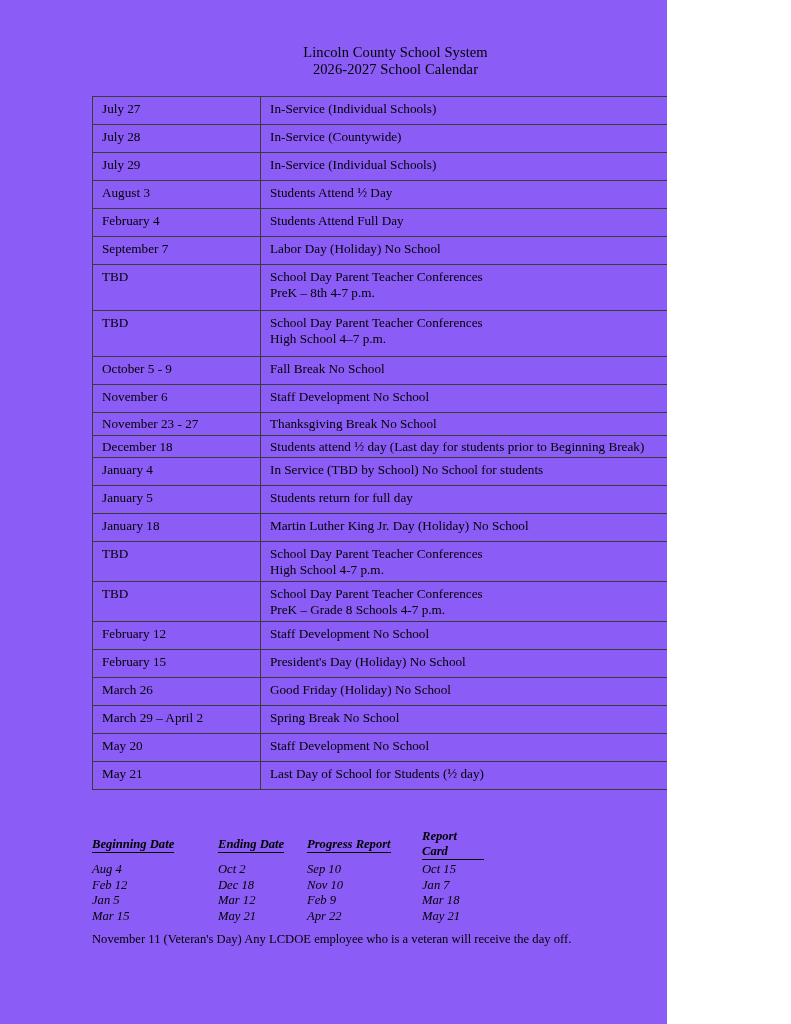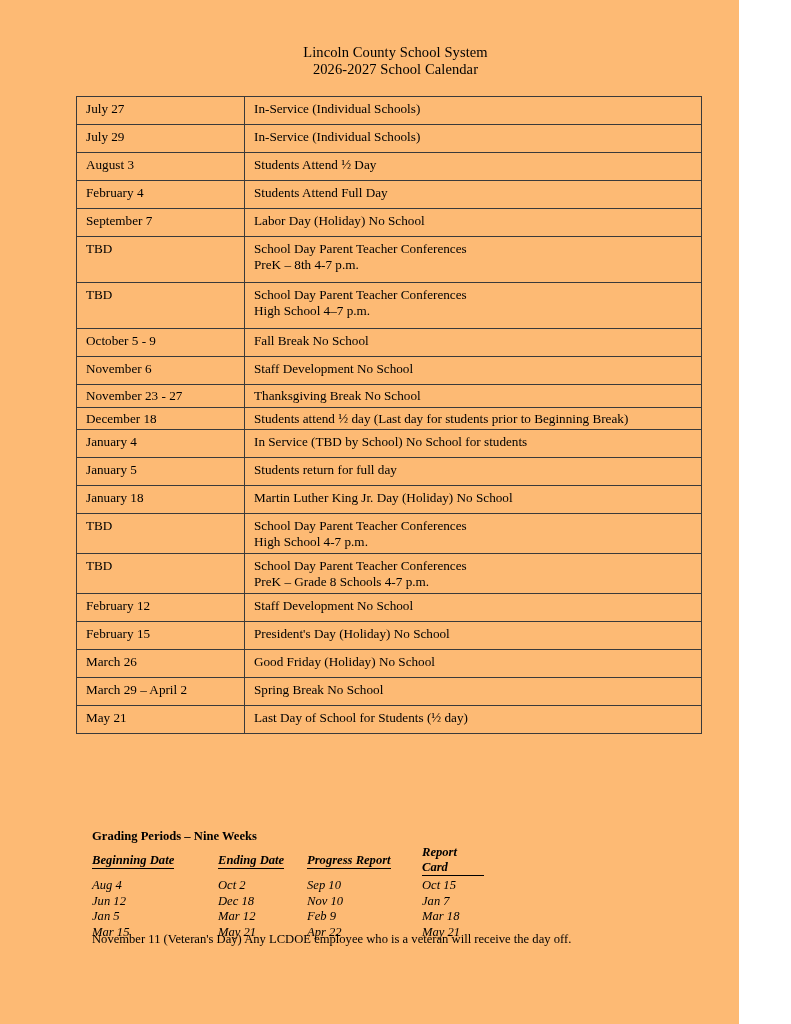--- a/index.html
+++ b/index.html
@@ -7,23 +7,23 @@
     margin: 0;
     padding: 0;
     background: #ffffff;
   }
   body {
     font-family: "Liberation Serif", "DejaVu Serif", serif;
     color: #000000;
   }
   .page {
     position: relative;
-    width: 739px;
+    width: 667px;
     height: 1024px;
-    background: #fdba74;
+    background: #8b5cf6;
     overflow: hidden;
     box-sizing: border-box;
   }
 
   
   .title-block {
     position: absolute;
     top: 44px;
     left: 0;
     width: 791px;
@@ -31,21 +31,21 @@
     line-height: 17px;
   }
   .title-line {
     font-size: 14.5px;
     letter-spacing: 0.1px;
   }
 
   
   .calendar-table {
     position: absolute;
-    left: 76px;
+    left: 92px;
     top: 96px;
     width: 606px;
     border-collapse: collapse;
     table-layout: fixed;
     padding-left: 6px;
   }
   .calendar-table td {
     border: 1px solid #3a3a3a;
     font-size: 13.2px;
     padding: 4px 0 4px 9px;
@@ -130,20 +130,24 @@
     <div class="title-line">2026-2027 School Calendar</div>
   </div>
 
   <table class="calendar-table">
     <tbody>
         <tr class="r-normal">
           <td class="c-date">July 27</td>
           <td class="c-desc">In-Service (Individual Schools)</td>
         </tr>
         <tr class="r-normal">
+          <td class="c-date">July 28</td>
+          <td class="c-desc">In-Service (Countywide)</td>
+        </tr>
+        <tr class="r-normal">
           <td class="c-date">July 29</td>
           <td class="c-desc">In-Service (Individual Schools)</td>
         </tr>
         <tr class="r-normal">
           <td class="c-date">August 3</td>
           <td class="c-desc">Students Attend ½ Day</td>
         </tr>
         <tr class="r-normal">
           <td class="c-date">February 4</td>
           <td class="c-desc">Students Attend Full Day</td>
@@ -210,46 +214,49 @@
         </tr>
         <tr class="r-normal">
           <td class="c-date">March 26</td>
           <td class="c-desc">Good Friday (Holiday) No School</td>
         </tr>
         <tr class="r-normal">
           <td class="c-date">March 29 – April 2</td>
           <td class="c-desc">Spring Break No School</td>
         </tr>
         <tr class="r-normal">
+          <td class="c-date">May 20</td>
+          <td class="c-desc">Staff Development No School</td>
+        </tr>
+        <tr class="r-normal">
           <td class="c-date">May 21</td>
           <td class="c-desc">Last Day of School for Students (½ day)</td>
         </tr>
       </tbody>
   </table>
 
   <div class="grading">
-    <div class="grading-title">Grading Periods – Nine Weeks</div>
     <table class="grading-table">
       <thead>
         <tr>
             <th class="gp-col-0"><span class="hdr">Beginning Date</span></th>
             <th class="gp-col-1"><span class="hdr">Ending Date</span></th>
             <th class="gp-col-2"><span class="hdr">Progress Report</span></th>
             <th class="gp-col-3"><span class="hdr">Report Card</span></th>
           </tr>
       </thead>
       <tbody>
           <tr>
             <td class="gp-col-0">Aug 4</td>
             <td class="gp-col-1">Oct 2</td>
             <td class="gp-col-2">Sep 10</td>
             <td class="gp-col-3">Oct 15</td>
           </tr>
           <tr>
-            <td class="gp-col-0">Jun 12</td>
+            <td class="gp-col-0">Feb 12</td>
             <td class="gp-col-1">Dec 18</td>
             <td class="gp-col-2">Nov 10</td>
             <td class="gp-col-3">Jan 7</td>
           </tr>
           <tr>
             <td class="gp-col-0">Jan 5</td>
             <td class="gp-col-1">Mar 12</td>
             <td class="gp-col-2">Feb 9</td>
             <td class="gp-col-3">Mar 18</td>
           </tr>

